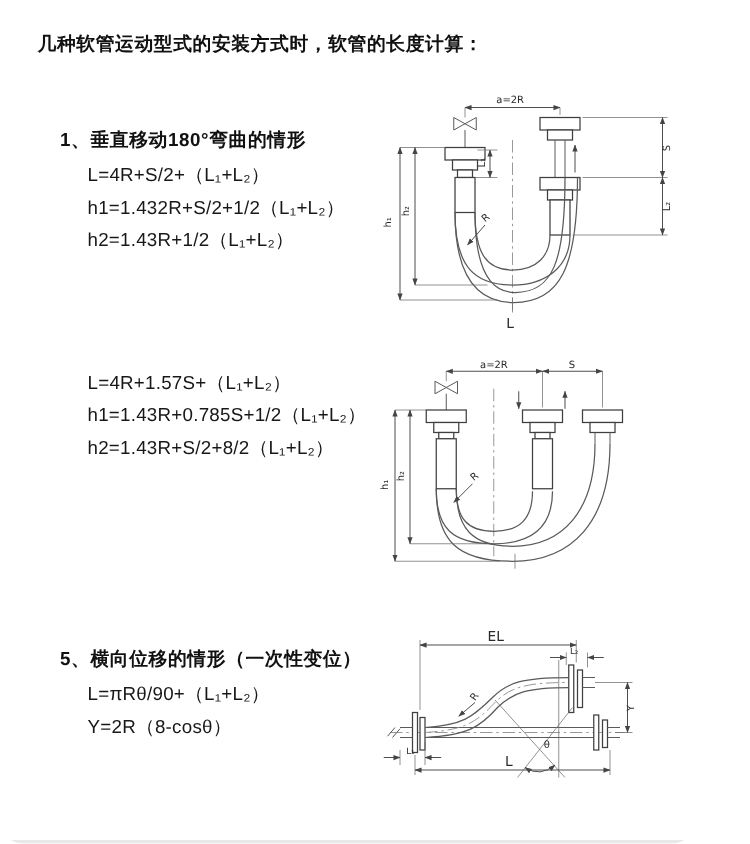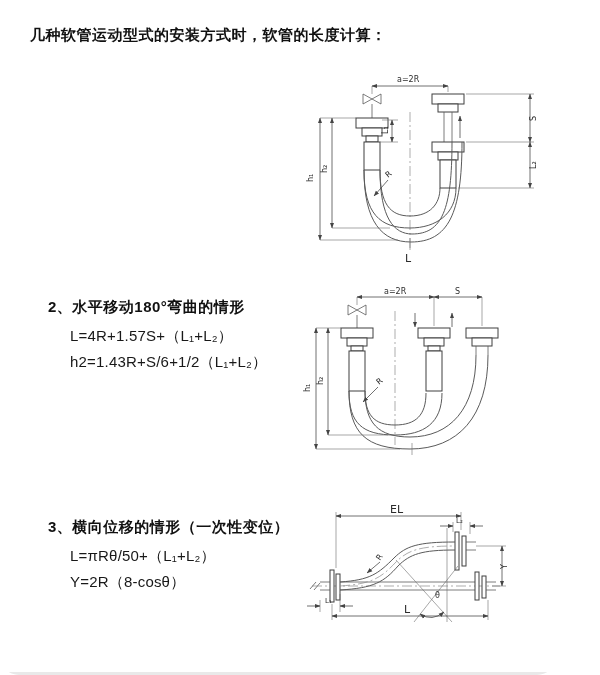--- a/index.html
+++ b/index.html
@@ -27,30 +27,36 @@
   .lblbig{font-size:11px;}
   .bottom-edge{position:absolute;left:0;bottom:0;width:600px;height:3px;background:#e9e9e9;}
 </style>
 </head>
 <body>
 
 <div class="page">
 
   <div class="title">几种软管运动型式的安装方式时，软管的长度计算：</div>
 
+  <div class="sec" style="top:103px">
+    <div class="heading">1、垂直移动180°弯曲的情形</div>
+    <div class="formula">L=4R+S/2+（L₁+L₂）</div>
+    <div class="formula">h1=1.432R+S/2+1/2（L₁+L₂）</div>
+    <div class="formula">h2=1.43R+1/2（L₁+L₂）</div>
+  </div>
 
   <div class="sec" style="top:298px">
-    <div class="heading">2、水平移动180°弯曲的情形</div>
     <div class="formula">L=4R+1.57S+（L₁+L₂）</div>
-    <div class="formula">h2=1.43R+S/6+1/2（L₁+L₂）</div>
+    <div class="formula">h1=1.43R+0.785S+1/2（L₁+L₂）</div>
+    <div class="formula">h2=1.43R+S/2+8/2（L₁+L₂）</div>
   </div>
 
   <div class="sec" style="top:518px">
-    <div class="heading">3、横向位移的情形（一次性变位）</div>
-    <div class="formula">L=πRθ/50+（L₁+L₂）</div>
+    <div class="heading">5、横向位移的情形（一次性变位）</div>
+    <div class="formula">L=πRθ/90+（L₁+L₂）</div>
     <div class="formula">Y=2R（8-cosθ）</div>
   </div>
 
   <div class="diag" style="left:300px;top:70px">
     <svg width="265" height="198" viewBox="0 0 265 198">
       <defs>
         <marker id="ar1" viewBox="0 0 8 8" refX="7.5" refY="4" markerWidth="7" markerHeight="7" orient="auto-start-reverse">
           <path d="M0,1 L8,4 L0,7 z" fill="#444"></path>
         </marker>
         <pattern id="br1" width="4" height="4" patternUnits="userSpaceOnUse">

